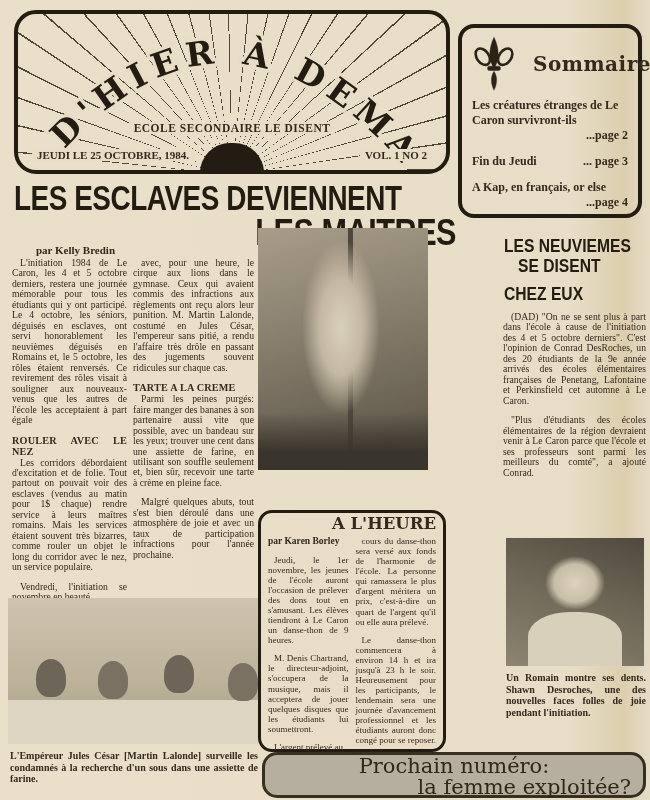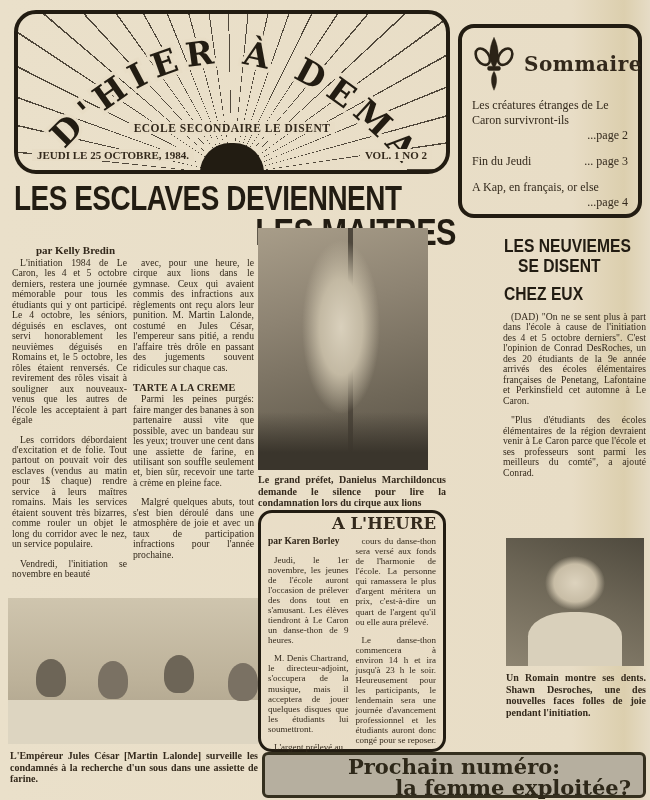--- a/index.html
+++ b/index.html
@@ -34,25 +34,25 @@
   .masthead .dateline {
     position:absolute; bottom:9px; left:0; right:0; display:flex;
     justify-content:space-between; padding:0 14px; font-weight:bold; font-size:11px;margin-top:28px;
   }
 
   
   .sommaire {
     position:absolute; left:458px; top:24px; width:184px; height:194px;
     border:4px solid #221c12; border-radius:16px; padding:8px 10px 6px 10px;
   }
-  .som-head { display:flex; align-items:center; gap:8px; margin-bottom:6px; }
+  .som-head { display:flex; align-items:center; gap:17px; margin-bottom:6px; }
   .som-head .fdl { width:44px; height:56px; flex:0 0 auto; }
   .som-title { font-family:"DejaVu Serif", serif; font-weight:bold; font-size:20px; letter-spacing:.5px; }
   .som-item { display:flex; flex-wrap:wrap; justify-content:space-between;
-    font-weight:normal; font-size:12px; line-height:1.25; margin-bottom:11px; }
+    font-weight:bold; font-size:12px; line-height:1.25; margin-bottom:11px; }
   .som-item .pg { margin-left:auto; white-space:nowrap;text-align:right; }
 
   
   .headline { position:absolute; left:14px; top:179px; width:442px; color:#221c12;
     font-family:"Liberation Sans", sans-serif; font-weight:bold; }
   .headline .l1 { font-size:31px; letter-spacing:-.5px; transform:scale(.9,1.12); transform-origin:left top; white-space:nowrap; }
   .headline .l2 { text-align:right; margin-top:-4px; }
   .headline .l2 span { display:inline-block; font-size:34px; letter-spacing:-.5px; transform:scale(.9,1.1); transform-origin:right top; white-space:nowrap; }
   .byline { position:absolute; font-weight:bold; font-size:11px; }
   .byline.lead-by { left:36px; top:244px; }
@@ -107,23 +107,23 @@
   .danse .t1 { font-family:"DejaVu Serif", serif; font-weight:bold; font-size:16.5px; letter-spacing:.3px; }
   .danse .t2 { font-family:"DejaVu Serif", serif; font-weight:bold; font-size:16.5px; text-align:right; margin-top:-3px; margin-bottom:3px; }
   .danse .cols { display:flex; gap:7px; }
   .danse .dcol { width:50%; font-size:9px; line-height:1.12; text-align:justify; }
   .danse .dcol p { margin:0 0 8px 0; text-indent:6px; }
   .danse .by { font-weight:bold; font-size:9.5px; text-indent:0 !important; }
 
   
   .next-issue {
     position:absolute; left:262px; top:752px; width:384px; height:46px;
-    background:#b6af9f; border:3px solid #35301f; border-radius:6px;
+    background:#b6af9f; border:3px solid #35301f; border-radius:15px;
     padding:1px 12px 0 12px; color:#2e2819;
-    font-family:"DejaVu Serif", serif; font-weight:bold;
+    font-family:"DejaVu Serif", serif; font-weight:normal;
   }
   .next-issue .n1 { font-size:21px; text-align:center; line-height:1.0; }
   .next-issue .n2 { font-size:21px; text-align:right; line-height:1.0; }
 
   .fdl path, .fdl rect, .fdl ellipse { stroke:#2b2317; }
 </style>
 </head>
 <body>
 
 <div class="page">
@@ -167,36 +167,36 @@
   </div>
 
   <div class="headline">
     <div class="l1">LES ESCLAVES DEVIENNENT</div>
     <div class="l2"><span>LES MAITRES</span></div>
   </div>
   <div class="byline lead-by">par Kelly Bredin</div>
 
   <div class="bodycol col1">
     <p>L'initiation 1984 de Le Caron, les 4 et 5 octobre derniers, restera une journée mémorable pour tous les étudiants qui y ont participé. Le 4 octobre, les séniors, déguisés en esclaves, ont servi honorablement les neuvièmes déguisés en Romains et, le 5 octobre, les rôles étaient renversés. Ce revirement des rôles visait à souligner aux nouveaux-venus que les autres de l'école les acceptaient à part égale</p>
+    <p class="subhead">ROULER AVEC LE NEZ</p>
     <p>Les corridors débordaient d'excitation et de folie. Tout partout on pouvait voir des esclaves (vendus au matin pour 1$ chaque) rendre service à leurs maîtres romains. Mais les services étaient souvent très bizarres, comme rouler un objet le long du corridor avec le nez, un service populaire.</p>
     <p>Vendredi, l'initiation se novembre en beauté</p>
   </div>
   <div class="bodycol col2">
     <p>avec, pour une heure, le cirque aux lions dans le gymnase. Ceux qui avaient commis des infractions aux règlements ont reçu alors leur punition. M. Martin Lalonde, costumé en Jules César, l'empereur sans pitié, a rendu l'affaire très drôle en passant des jugements souvent ridicules sur chaque cas.</p>
     <p class="subhead">TARTE A LA CREME</p>
     <p>Parmi les peines purgés: faire manger des bananes à son partenaire aussi vite que possible, avec un bandeau sur les yeux; trouver une cent dans une assiette de farine, en utilisant son souffle seulement et, bien sûr, recevoir une tarte à crème en pleine face.</p>
     <p>Malgré quelques abuts, tout s'est bien déroulé dans une atmosphère de joie et avec un taux de participation infractions pour l'année prochaine.</p>
   </div>
 
   <div class="photo photo-center">
     <div class="pole"></div>
     <div class="figure"></div>
     <div class="crowd"></div>
   </div>
-  <div class="caption cap-center">Le grand préfet, Danielus Marchildoncus demande le silence pour lire la condamnation lors du cirque aux lions</div>
 
   <div class="neuf-head">
     <div class="h1">LES NEUVIEMES</div>
     <div class="h2">SE DISENT</div>
     <div class="h3">CHEZ EUX</div>
   </div>
   <div class="bodycol neuf-body">
     <p>(DAD) "On ne se sent plus à part dans l'école à cause de l'initiation des 4 et 5 octobre derniers". C'est l'opinion de Conrad DesRoches, un des 20 étudiants de la 9e année arrivés des écoles élémentaires françaises de Penetang, Lafontaine et Perkinsfield cet automne à Le Caron.</p>
     <p>"Plus d'étudiants des écoles élémentaires de la région devraient venir à Le Caron parce que l'école et ses professeurs sont parmi les meilleurs du comté", a ajouté Conrad.</p>
   </div>

